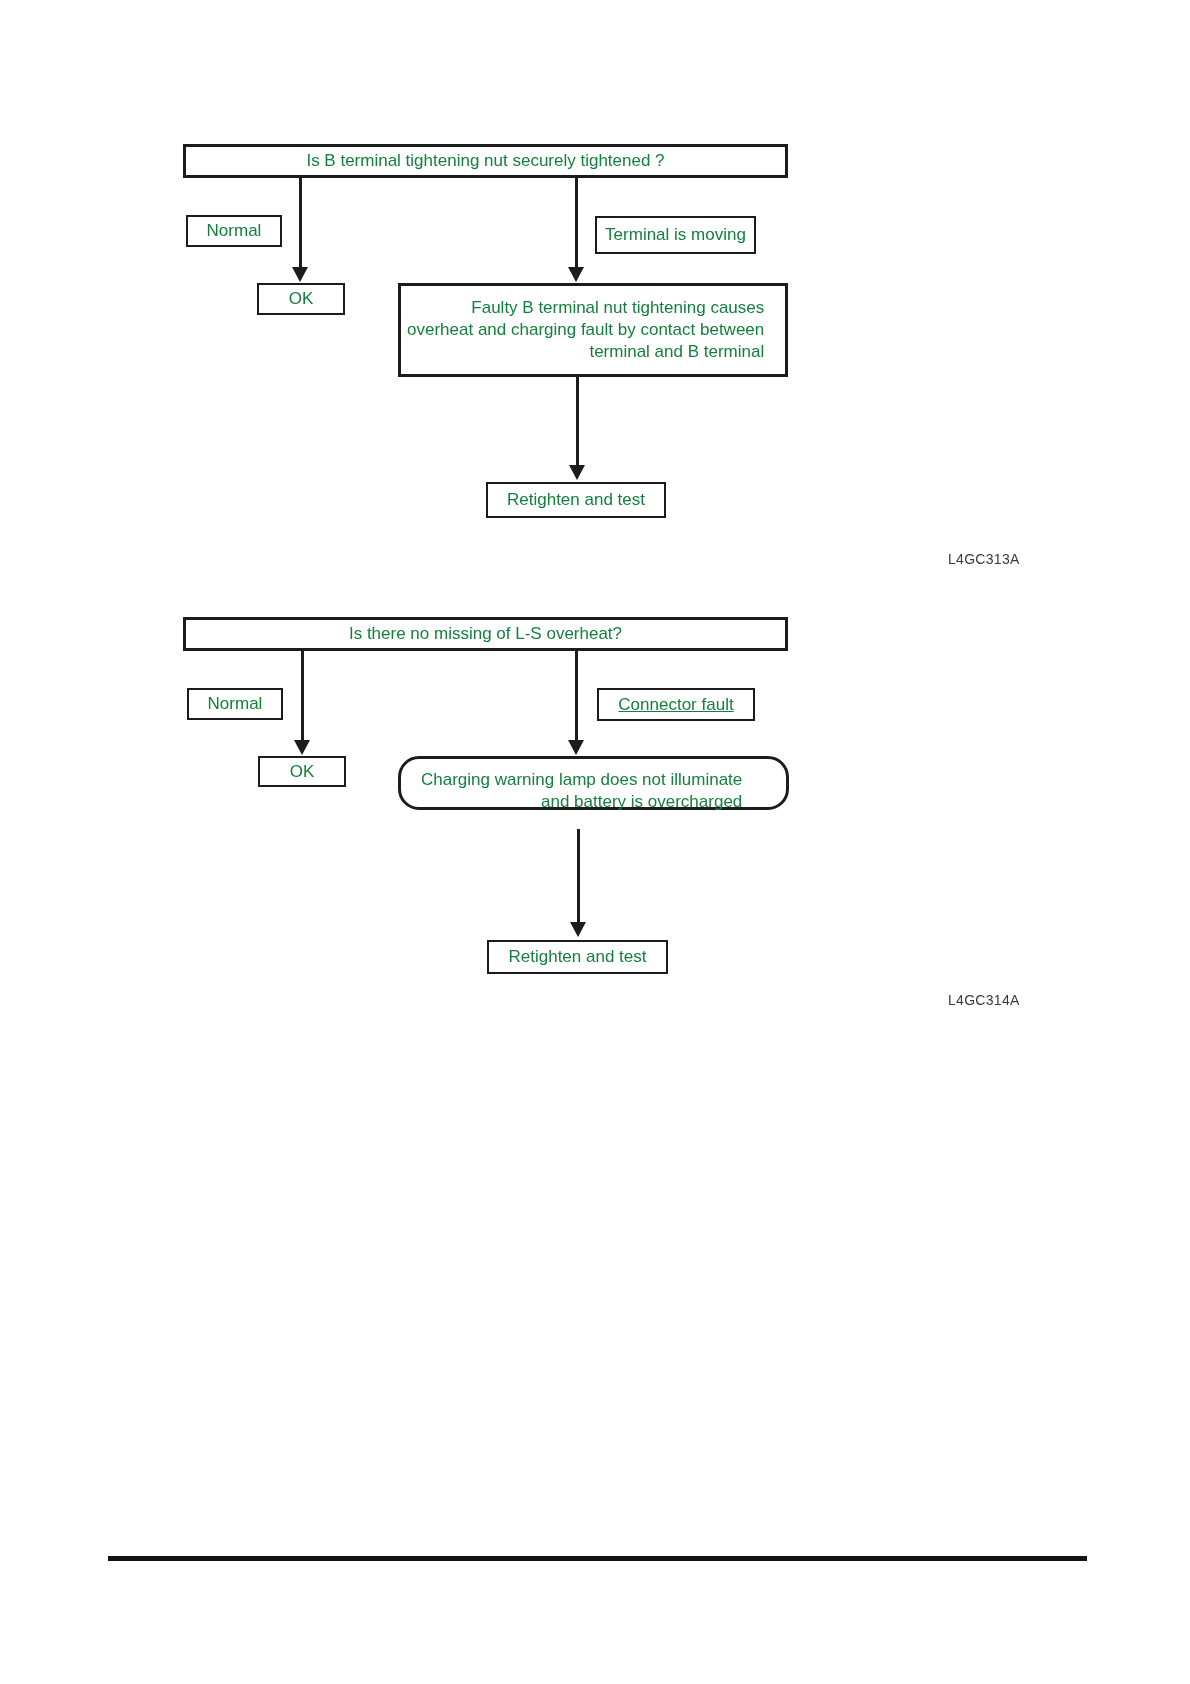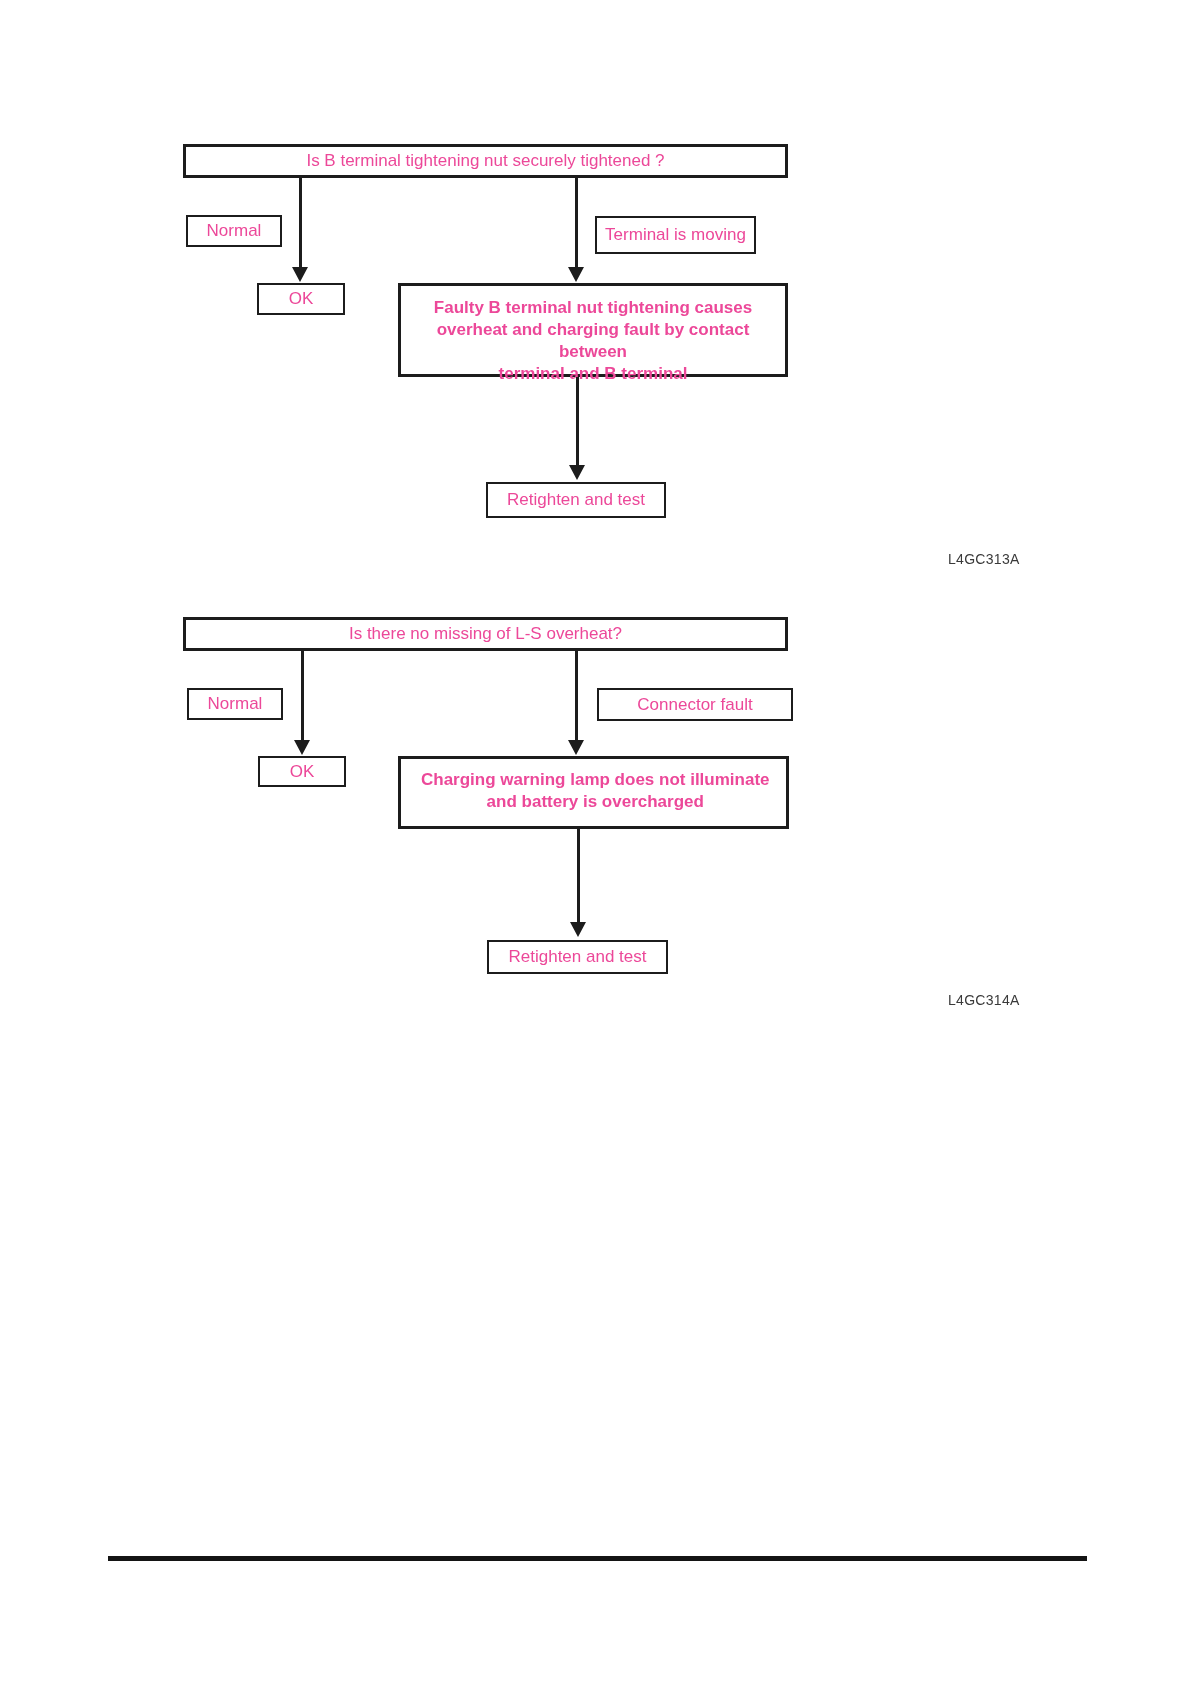--- a/index.html
+++ b/index.html
@@ -14,30 +14,29 @@
   .box{
     position:absolute;
     border:2px solid #1c1c1c;
     background:#ffffff;
     box-sizing:border-box;
     display:flex;
     align-items:center;
     justify-content:center;
     font-size:17px;
     line-height:22px;
-    color:#ec4899;
+    color:#15803d;
     text-align:center;
   }
   .box.thick{border-width:3px;}
   .box.para{
     justify-content:flex-start;
     align-items:flex-start;
-    text-align:center;
+    text-align:right;
     white-space:pre-line;
-    font-weight:bold;
   }
   .vline{
     position:absolute;
     width:3px;
     background:#1c1c1c;
   }
   .ahead{
     position:absolute;
     width:0;height:0;
     border-left:8px solid transparent;
@@ -107,24 +106,24 @@
     <div class="ahead" style="left:294px;top:740px;"></div>
     <div class="box" style="left:187px;top:688px;width:96px;height:32px;">
       <span>Normal</span>
     </div>
     <div class="box" style="left:258px;top:756px;width:88px;height:31px;">
       <span>OK</span>
     </div>
 
     <div class="vline" style="left:575px;top:651px;height:89px;"></div>
     <div class="ahead" style="left:568px;top:740px;"></div>
-    <div class="box" style="left:597px;top:688px;width:196px;height:33px;">
+    <div class="box" style="left:597px;top:688px;width:158px;height:33px;text-decoration:underline;">
       <span>Connector fault</span>
     </div>
-    <div class="box thick para" style="left:398px;top:756px;width:391px;height:73px;padding:10px 6px 0 20px;">
+    <div class="box thick para" style="left:398px;top:756px;width:391px;height:54px;padding:10px 6px 0 20px;border-radius:21px;">
       <span>Charging warning lamp does not illuminate
 and battery is overcharged</span>
     </div>
 
     <div class="vline" style="left:577px;top:829px;height:93px;"></div>
     <div class="ahead" style="left:570px;top:922px;"></div>
     <div class="box" style="left:487px;top:940px;width:181px;height:34px;">
       <span>Retighten and test</span>
     </div>
 

